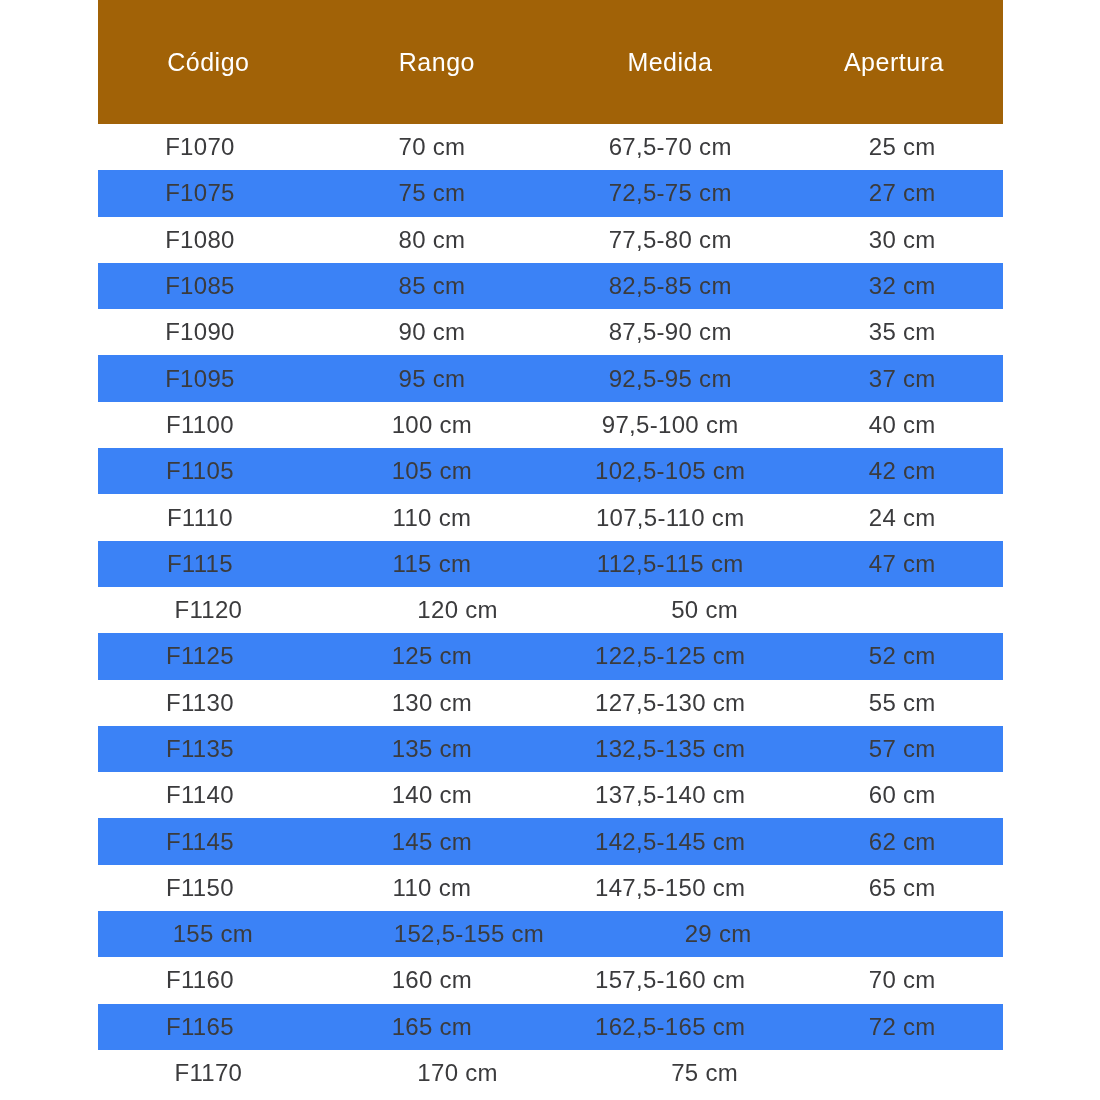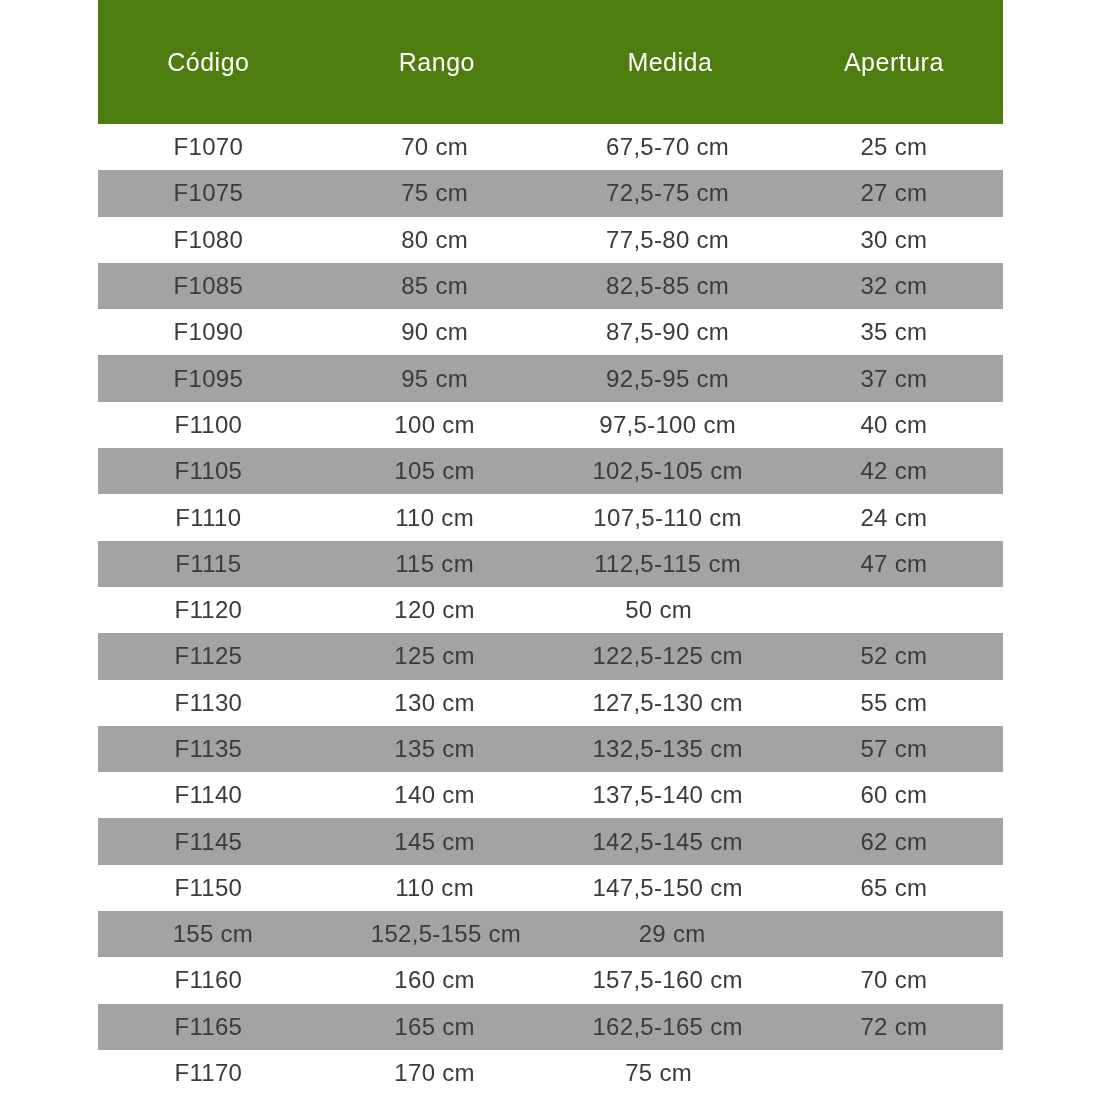--- a/index.html
+++ b/index.html
@@ -12,36 +12,37 @@
     overflow: hidden;
   }
   .table-wrap {
     width: 905px;
     margin: 0 auto;
   }
   .thead {
     display: flex;
     align-items: center;
     height: 124px;
-    background: #4d7c0f;
+    background: #a16207;
     color: #ffffff;
     font-size: 25px;
     letter-spacing: 0.5px;
   }
   .row {
     display: flex;
     align-items: center;
     height: 46.3px;
     background: #ffffff;
     color: #3b3b3d;
     font-size: 24px;
     letter-spacing: 0.3px;
+    gap: 23px;
   }
   .row.alt {
-    background: #a3a3a3;
+    background: #3b82f6;
   }
   .cell {
     text-align: center;
     white-space: nowrap;
   }
   .c0 { width: 24.5%; }
   .c1 { width: 25.5%; }
   .c2 { width: 26%;   }
   .c3 { width: 24%;   }
 </style>

